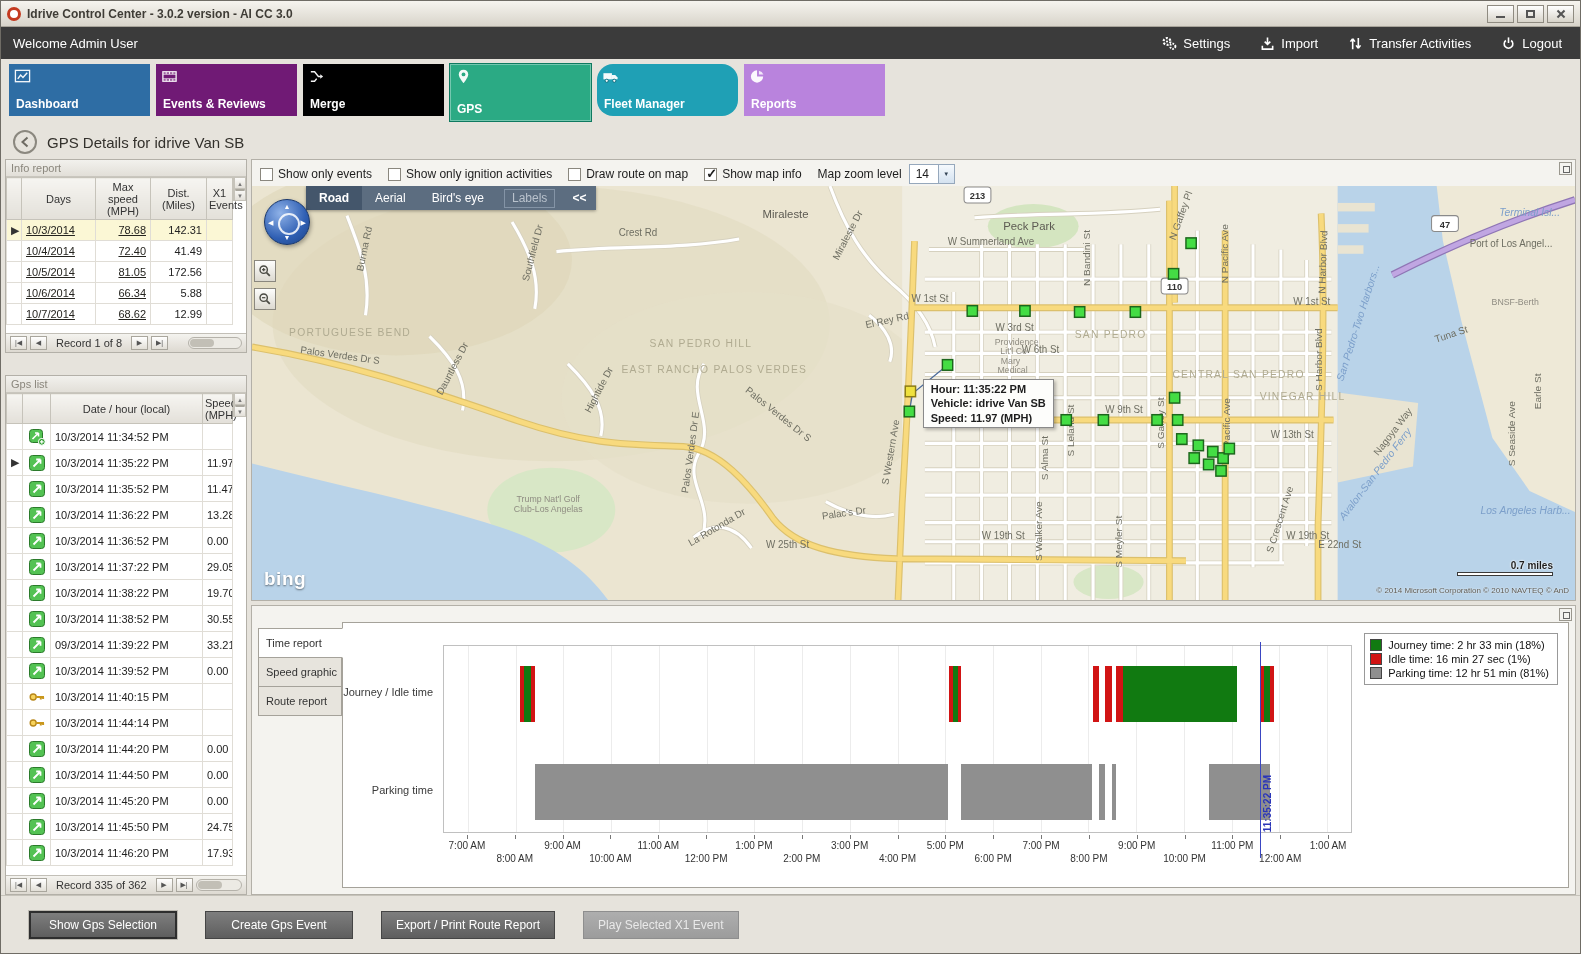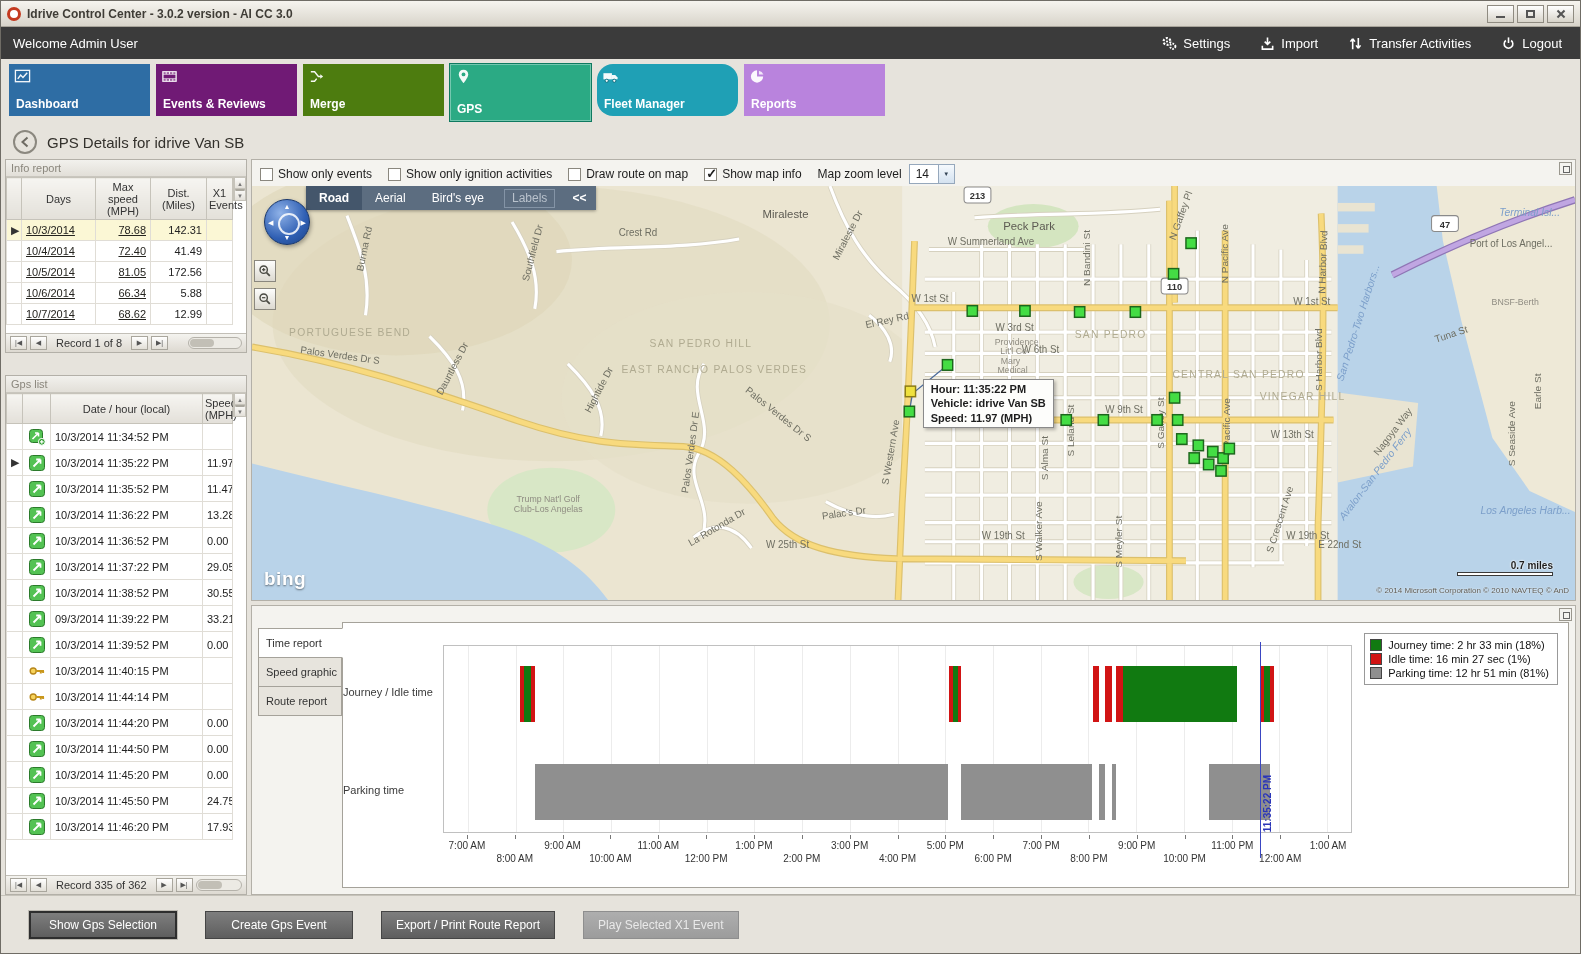--- a/index.html
+++ b/index.html
@@ -117,21 +117,21 @@
 
 
 .chart-panel{height:290px;flex:0 0 auto;flex-direction:row;display:flex;padding:16px 6px 6px 6px}
 .chart-tabs{width:84px;flex:0 0 auto;padding-top:6px}
 .ctab{height:30px;line-height:28px;border:1px solid #a5a29a;background:#e7e4dd;padding:0 7px;font-size:11px;color:#333;cursor:pointer;margin-bottom:-1px;white-space:nowrap}
 .ctab.active{background:#fff;position:relative;z-index:2;border-right:1px solid #fff;width:calc(100% + 1px)}
 .chart-box{flex:1;background:#fff;border:1px solid #a5a29a;position:relative;min-width:0}
 .plot{position:absolute;left:100px;right:216px;top:22px;bottom:54px;border:1px solid #c0c0c0;background:#fff}
 .grid-line{position:absolute;top:0;bottom:0;width:1px;background:#ececec}
 .bar{position:absolute}
-.row-label{position:absolute;left:0;width:94px;text-align:left;font-size:11px;color:#3a3a3a;padding-right:4px}
+.row-label{position:absolute;left:0;width:94px;text-align:right;font-size:11px;color:#3a3a3a;padding-right:4px}
 .axis{position:absolute;left:100px;right:216px;bottom:16px;height:36px}
 .tickmark{position:absolute;top:0;width:1px;height:4px;background:#777}
 .ticklabel{position:absolute;transform:translateX(-50%);font-size:10px;color:#333;white-space:nowrap}
 .legend{position:absolute;top:10px;right:10px;border:1px solid #999;background:#fff;padding:3px 8px 3px 5px;z-index:5}
 .leg-row{display:flex;align-items:center;gap:6px;margin:2px 0;font-size:11px;color:#111;white-space:nowrap}
 .leg-sw{width:12px;height:12px;border:1px solid #444;flex:0 0 auto}
 .cursor-line{position:absolute;top:-4px;bottom:-26px;width:1px;background:#3a46c2;z-index:4}
 .cursor-label{position:absolute;bottom:0;writing-mode:vertical-rl;transform:rotate(180deg);font-size:10px;color:#2b36b8;font-weight:bold;z-index:4}
 
 
@@ -212,21 +212,21 @@
           </svg></span>
         <span class="tile-label">Dashboard</span>
       </div>
       <div class="tile" style="background: #701a75; text-align: right;">
         <span class="tile-icon"><svg viewBox="0 0 18 18" width="17" height="17">
             <rect x="2" y="4" width="14" height="10" fill="none" stroke="#fff" stroke-width="1.4"></rect>
             <path d="M2 6.5 H16 M2 11.5 H16 M5.5 4 V6.5 M9 4 V6.5 M12.5 4 V6.5 M5.5 11.5 V14 M9 11.5 V14 M12.5 11.5 V14" stroke="#fff" stroke-width="1" fill="none"></path>
           </svg></span>
         <span class="tile-label">Events &amp; Reviews</span>
       </div>
-      <div class="tile" style="background: #4d7c0f;">
+      <div class="tile" style="background: #000000;">
         <span class="tile-icon"><svg viewBox="0 0 18 18" width="17" height="17">
             <path d="M3 4 H7 L11 9 H13.5 M3 14 H7 L9.2 11.2" fill="none" stroke="#fff" stroke-width="1.5"></path>
             <path d="M13 6.5 L16 9 L13 11.5 Z" fill="#fff"></path>
           </svg></span>
         <span class="tile-label">Merge</span>
       </div>
       <div class="tile active" style="background: rgb(43, 170, 132);">
         <span class="tile-icon"><svg viewBox="0 0 18 18" width="17" height="17">
             <path d="M9 1.8 C12 1.8 14 4 14 6.8 C14 10 9 16 9 16 C9 16 4 10 4 6.8 C4 4 6 1.8 9 1.8 Z" fill="#fff"></path>
             <circle cx="9" cy="6.8" r="2" fill="#2baa84"></circle>
@@ -410,20 +410,29 @@
                   <td class="num">0.00</td>
                 </tr>
                 <tr>
                   <td class="ind"></td>
                   <td class="icon-cell"><span class="gicon"><svg viewBox="0 0 18 18" width="18" height="18">
                         <rect x="1.5" y="1.5" width="15" height="15" rx="3" fill="#53c253" stroke="#2b7a2b"></rect>
                         <path d="M5.5 12.5 L12.5 5.5 M12.5 5.5 H8.2 M12.5 5.5 V9.8" stroke="#fff" stroke-width="1.8" fill="none"></path>
                       </svg></span></td>
                   <td>10/3/2014 11:37:22 PM</td>
                   <td class="num">29.05</td>
+                </tr>
+                <tr>
+                  <td class="ind"></td>
+                  <td class="icon-cell"><span class="gicon"><svg viewBox="0 0 18 18" width="18" height="18">
+                        <rect x="1.5" y="1.5" width="15" height="15" rx="3" fill="#53c253" stroke="#2b7a2b"></rect>
+                        <path d="M5.5 12.5 L12.5 5.5 M12.5 5.5 H8.2 M12.5 5.5 V9.8" stroke="#fff" stroke-width="1.8" fill="none"></path>
+                      </svg></span></td>
+                  <td>10/3/2014 11:38:22 PM</td>
+                  <td class="num">19.70</td>
                 </tr>
                 <tr>
                   <td class="ind"></td>
                   <td class="icon-cell"><span class="gicon"><svg viewBox="0 0 18 18" width="18" height="18">
                         <rect x="1.5" y="1.5" width="15" height="15" rx="3" fill="#53c253" stroke="#2b7a2b"></rect>
                         <path d="M5.5 12.5 L12.5 5.5 M12.5 5.5 H8.2 M12.5 5.5 V9.8" stroke="#fff" stroke-width="1.8" fill="none"></path>
                       </svg></span></td>
                   <td>10/3/2014 11:38:52 PM</td>
                   <td class="num">30.55</td>
                 </tr>

